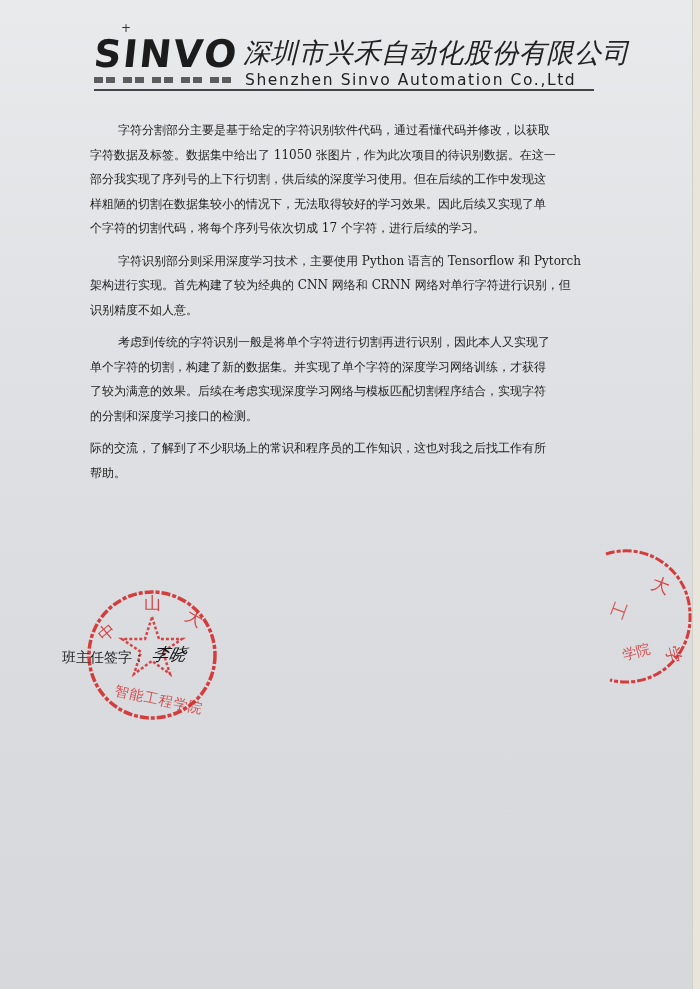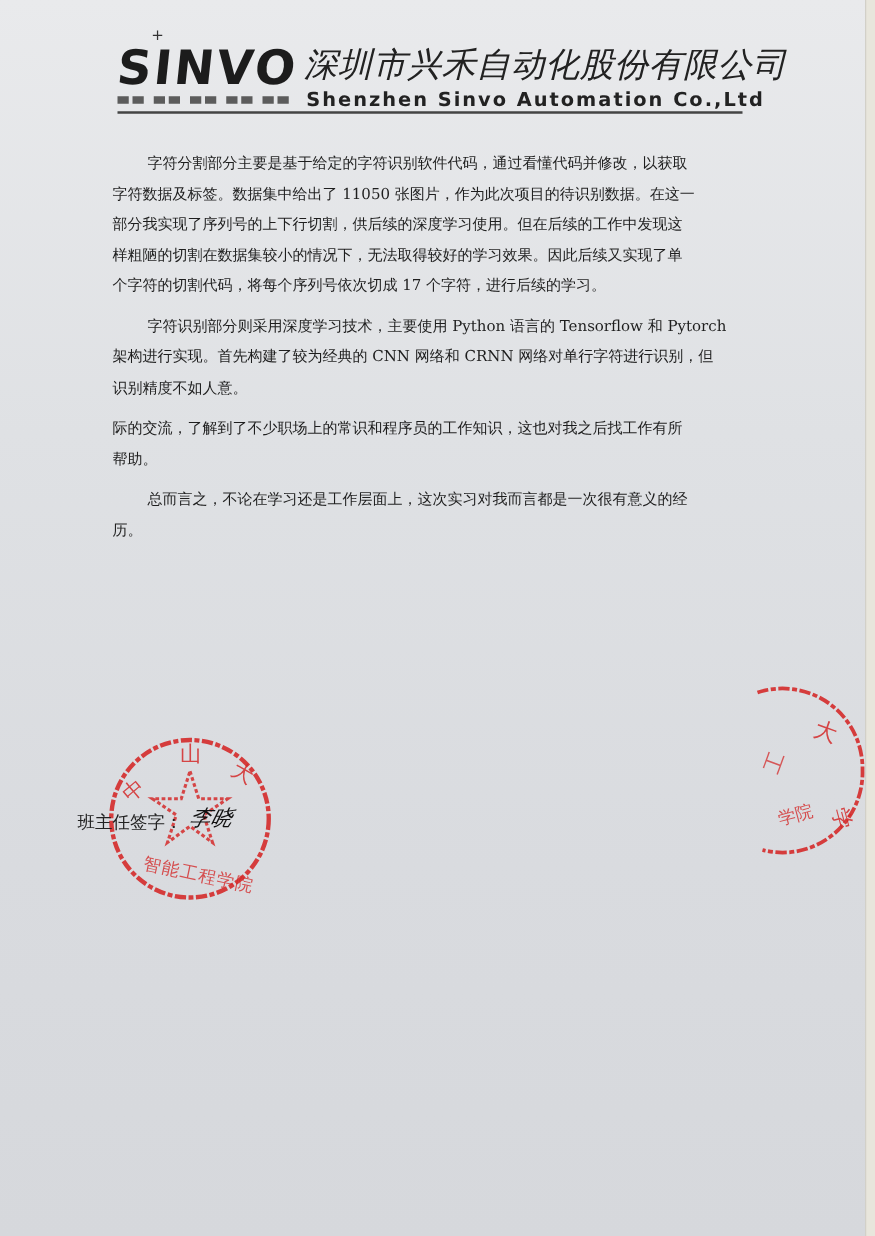--- a/index.html
+++ b/index.html
@@ -90,21 +90,20 @@
     .company-en {
       position: absolute;
       left: 151px;
       top: 49px;
       font-family: "DejaVu Sans", sans-serif;
       font-size: 15.5px;
       color: #222;
       letter-spacing: 1.6px;
       line-height: 18px;
       white-space: nowrap;
-      font-weight: bold;
     }
     .header-rule {
       position: absolute;
       left: 94px;
       top: 89px;
       width: 500px;
       height: 2px;
       background: #444;
     }
     
@@ -186,26 +185,28 @@
       <span class="line">部分我实现了序列号的上下行切割，供后续的深度学习使用。但在后续的工作中发现这</span>
       <span class="line">样粗陋的切割在数据集较小的情况下，无法取得较好的学习效果。因此后续又实现了单</span>
       <span class="line">个字符的切割代码，将每个序列号依次切成 17 个字符，进行后续的学习。</span>
     </div>
     <div class="para">
       <span class="line first">字符识别部分则采用深度学习技术，主要使用 Python 语言的 Tensorflow 和 Pytorch</span>
       <span class="line">架构进行实现。首先构建了较为经典的 CNN 网络和 CRNN 网络对单行字符进行识别，但</span>
       <span class="line">识别精度不如人意。</span>
     </div>
     <div class="para">
+      <span class="line first">考虑到传统的字符识别一般是将单个字符进行切割再进行识别，因此本人又实现了</span>
+      <span class="line">单个字符的切割，构建了新的数据集。并实现了单个字符的深度学习网络训练，才获得</span>
+      <span class="line">了较为满意的效果。后续在考虑实现深度学习网络与模板匹配切割程序结合，实现字符</span>
+      <span class="line">的分割和深度学习接口的检测。</span>
+    </div>
+    <div class="para">
       <span class="line">际的交流，了解到了不少职场上的常识和程序员的工作知识，这也对我之后找工作有所</span>
       <span class="line">帮助。</span>
-    </div>
-    <div class="para">
-      <span class="line first">总而言之，不论在学习还是工作层面上，这次实习对我而言都是一次很有意义的经</span>
-      <span class="line">历。</span>
     </div>
   </div>
 
   <svg class="stamp" style="left:84px; top:587px;" width="136" height="136" viewBox="0 0 136 136">
     <circle cx="68" cy="68" r="63" fill="none" stroke="#d42a2a" stroke-width="3.5" stroke-dasharray="9 2 4 2" opacity="0.9"></circle>
     <polygon points="68,30 75,52 98,52 79,65 86,87 68,74 50,87 57,65 38,52 61,52" fill="none" stroke="#d42a2a" stroke-width="2.5" stroke-dasharray="3 2" opacity="0.85"></polygon>
     <text x="20" y="55" font-size="17" fill="#d42a2a" opacity="0.85" transform="rotate(-40 20 55)">中</text>
     <text x="60" y="22" font-size="17" fill="#d42a2a" opacity="0.85">山</text>
     <text x="100" y="32" font-size="17" fill="#d42a2a" opacity="0.85" transform="rotate(30 100 32)">大</text>
     <text x="30" y="108" font-size="14" fill="#d42a2a" opacity="0.8" letter-spacing="1" transform="rotate(12 30 108)">智能工程学院</text>

